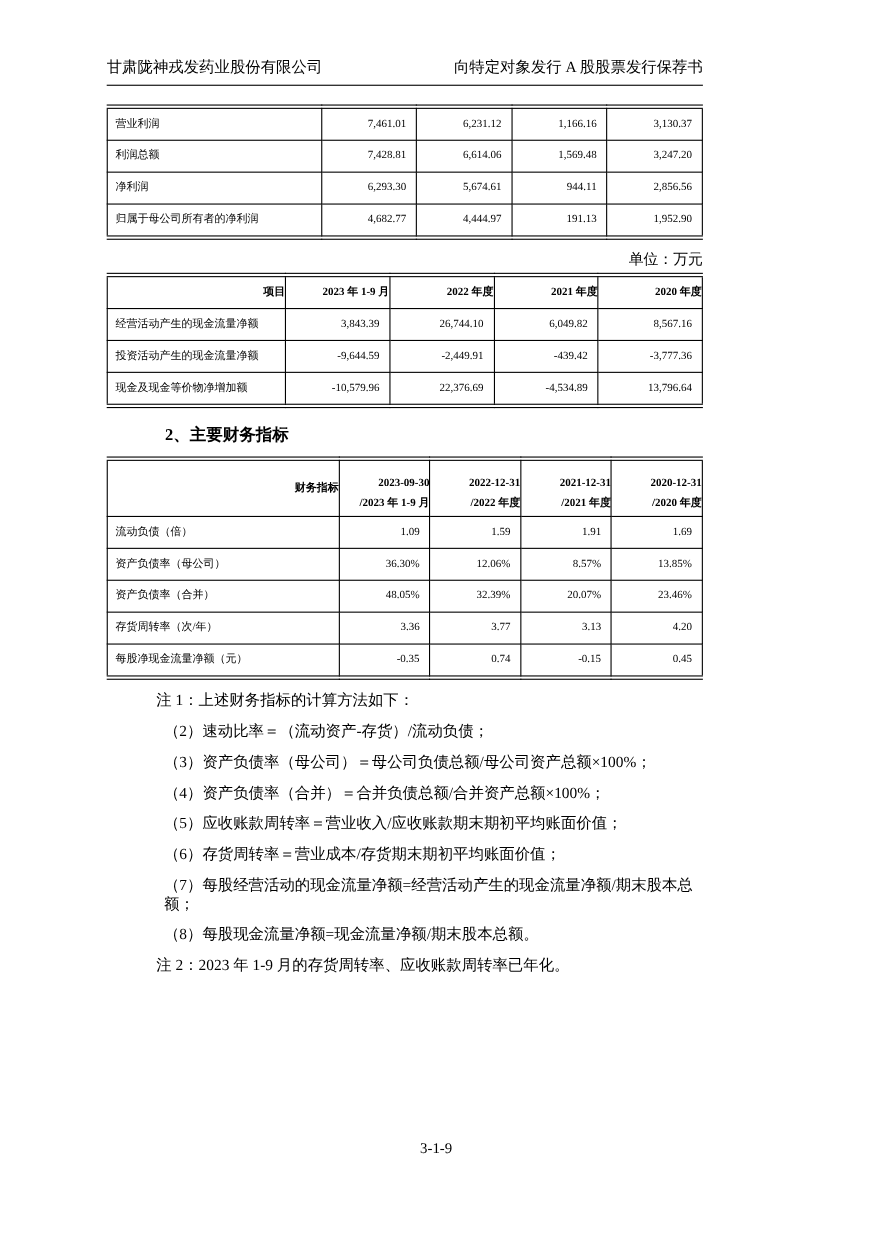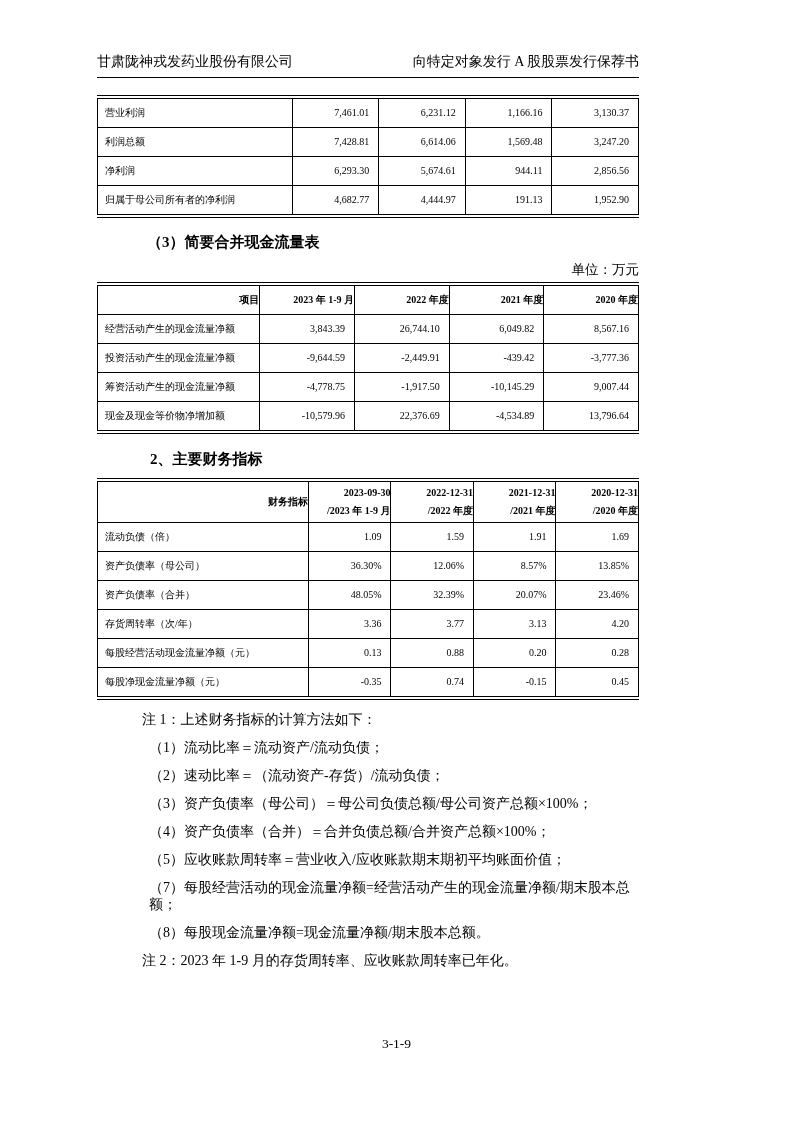--- a/index.html
+++ b/index.html
@@ -32,21 +32,21 @@
   table.fin {
     border-left: 1px solid #000;
     border-right: 1px solid #000;
     border-top: 4px double #000;
     border-bottom: 4px double #000;
   }
   td, th { border: 1px solid #000; padding: 4px 0; line-height: 20px; font-weight: normal; }
   th { font-weight: bold; text-align: right; }
   td.lbl { text-align: left; padding-left: 7px; }
   td.num { text-align: right; padding-right: 9px; }
-  .hdr2 { line-height: 18px; padding-top: 2px; padding-bottom: 2px; }
+  .hdr2 { line-height: 18px; padding-top: 12px; padding-bottom: 2px; }
   .hdr2 span { display: block; }
 
   #profit-table { margin-top: 17px; }
   #cashflow-table { margin-top: 3px; }
   #metrics-table { margin-top: 9px; }
 
   .section-heading {
     font-weight: bold;
     font-size: 15px;
     line-height: 20px;
@@ -109,21 +109,20 @@
       <tr>
         <td class="lbl">归属于母公司所有者的净利润</td>
         <td class="num">4,682.77</td>
         <td class="num">4,444.97</td>
         <td class="num">191.13</td>
         <td class="num">1,952.90</td>
       </tr>
     </tbody>
   </table>
 
-  <div class="section-heading" id="cashflow-heading">（3）简要合并现金流量表</div>
 
   <div class="unit-label">单位：万元</div>
 
   <table class="fin" id="cashflow-table">
     <colgroup>
         <col style="width:30%">
         <col style="width:17.5%">
         <col style="width:17.5%">
         <col style="width:17.5%">
         <col style="width:17.5%">
@@ -144,27 +143,20 @@
         <td class="num">8,567.16</td>
       </tr>
       <tr>
         <td class="lbl">投资活动产生的现金流量净额</td>
         <td class="num">-9,644.59</td>
         <td class="num">-2,449.91</td>
         <td class="num">-439.42</td>
         <td class="num">-3,777.36</td>
       </tr>
       <tr>
-        <td class="lbl">筹资活动产生的现金流量净额</td>
-        <td class="num">-4,778.75</td>
-        <td class="num">-1,917.50</td>
-        <td class="num">-10,145.29</td>
-        <td class="num">9,007.44</td>
-      </tr>
-      <tr>
         <td class="lbl">现金及现金等价物净增加额</td>
         <td class="num">-10,579.96</td>
         <td class="num">22,376.69</td>
         <td class="num">-4,534.89</td>
         <td class="num">13,796.64</td>
       </tr>
     </tbody>
   </table>
 
   <div class="section-heading" id="metrics-heading">2、主要财务指标</div>
@@ -219,43 +211,36 @@
         <td class="num">23.46%</td>
       </tr>
       <tr>
         <td class="lbl">存货周转率（次/年）</td>
         <td class="num">3.36</td>
         <td class="num">3.77</td>
         <td class="num">3.13</td>
         <td class="num">4.20</td>
       </tr>
       <tr>
-        <td class="lbl">每股经营活动现金流量净额（元）</td>
-        <td class="num">0.13</td>
-        <td class="num">0.88</td>
-        <td class="num">0.20</td>
-        <td class="num">0.28</td>
-      </tr>
-      <tr>
         <td class="lbl">每股净现金流量净额（元）</td>
         <td class="num">-0.35</td>
         <td class="num">0.74</td>
         <td class="num">-0.15</td>
         <td class="num">0.45</td>
       </tr>
     </tbody>
   </table>
 
   <div class="notes">
     <div class="line note-head">注 1：上述财务指标的计算方法如下：</div>
-    <div class="line note-item">（1）流动比率＝流动资产/流动负债；</div>
     <div class="line note-item">（2）速动比率＝（流动资产-存货）/流动负债；</div>
     <div class="line note-item">（3）资产负债率（母公司）＝母公司负债总额/母公司资产总额×100%；</div>
     <div class="line note-item">（4）资产负债率（合并）＝合并负债总额/合并资产总额×100%；</div>
     <div class="line note-item">（5）应收账款周转率＝营业收入/应收账款期末期初平均账面价值；</div>
+    <div class="line note-item">（6）存货周转率＝营业成本/存货期末期初平均账面价值；</div>
     <div class="line note-item">（7）每股经营活动的现金流量净额=经营活动产生的现金流量净额/期末股本总额；</div>
     <div class="line note-item">（8）每股现金流量净额=现金流量净额/期末股本总额。</div>
     <div class="line note-head">注 2：2023 年 1-9 月的存货周转率、应收账款周转率已年化。</div>
   </div>
 
 </div>
 
 <div class="page-footer">3-1-9</div>
 
 </body></html>

